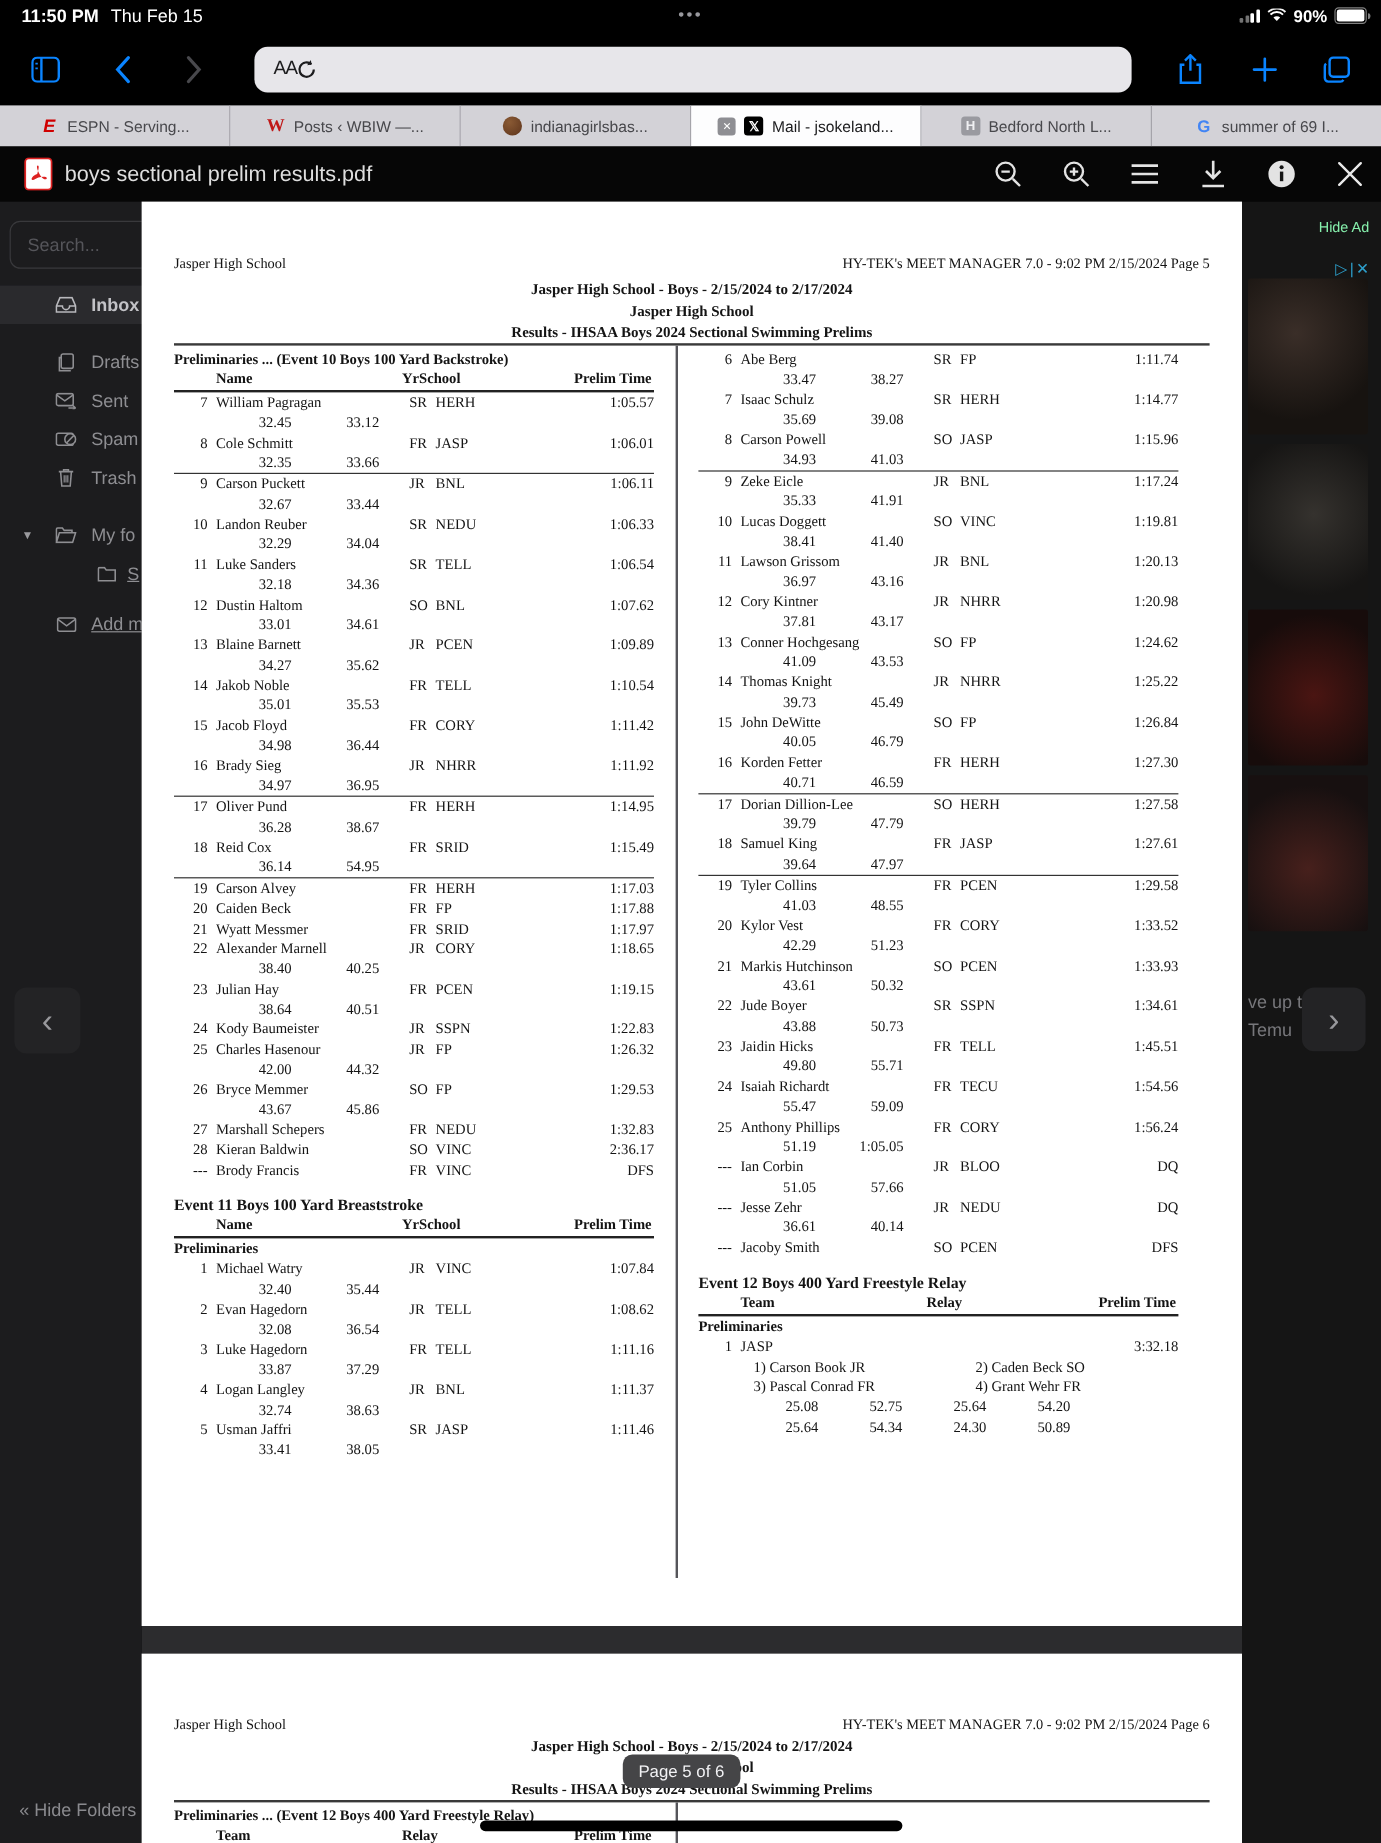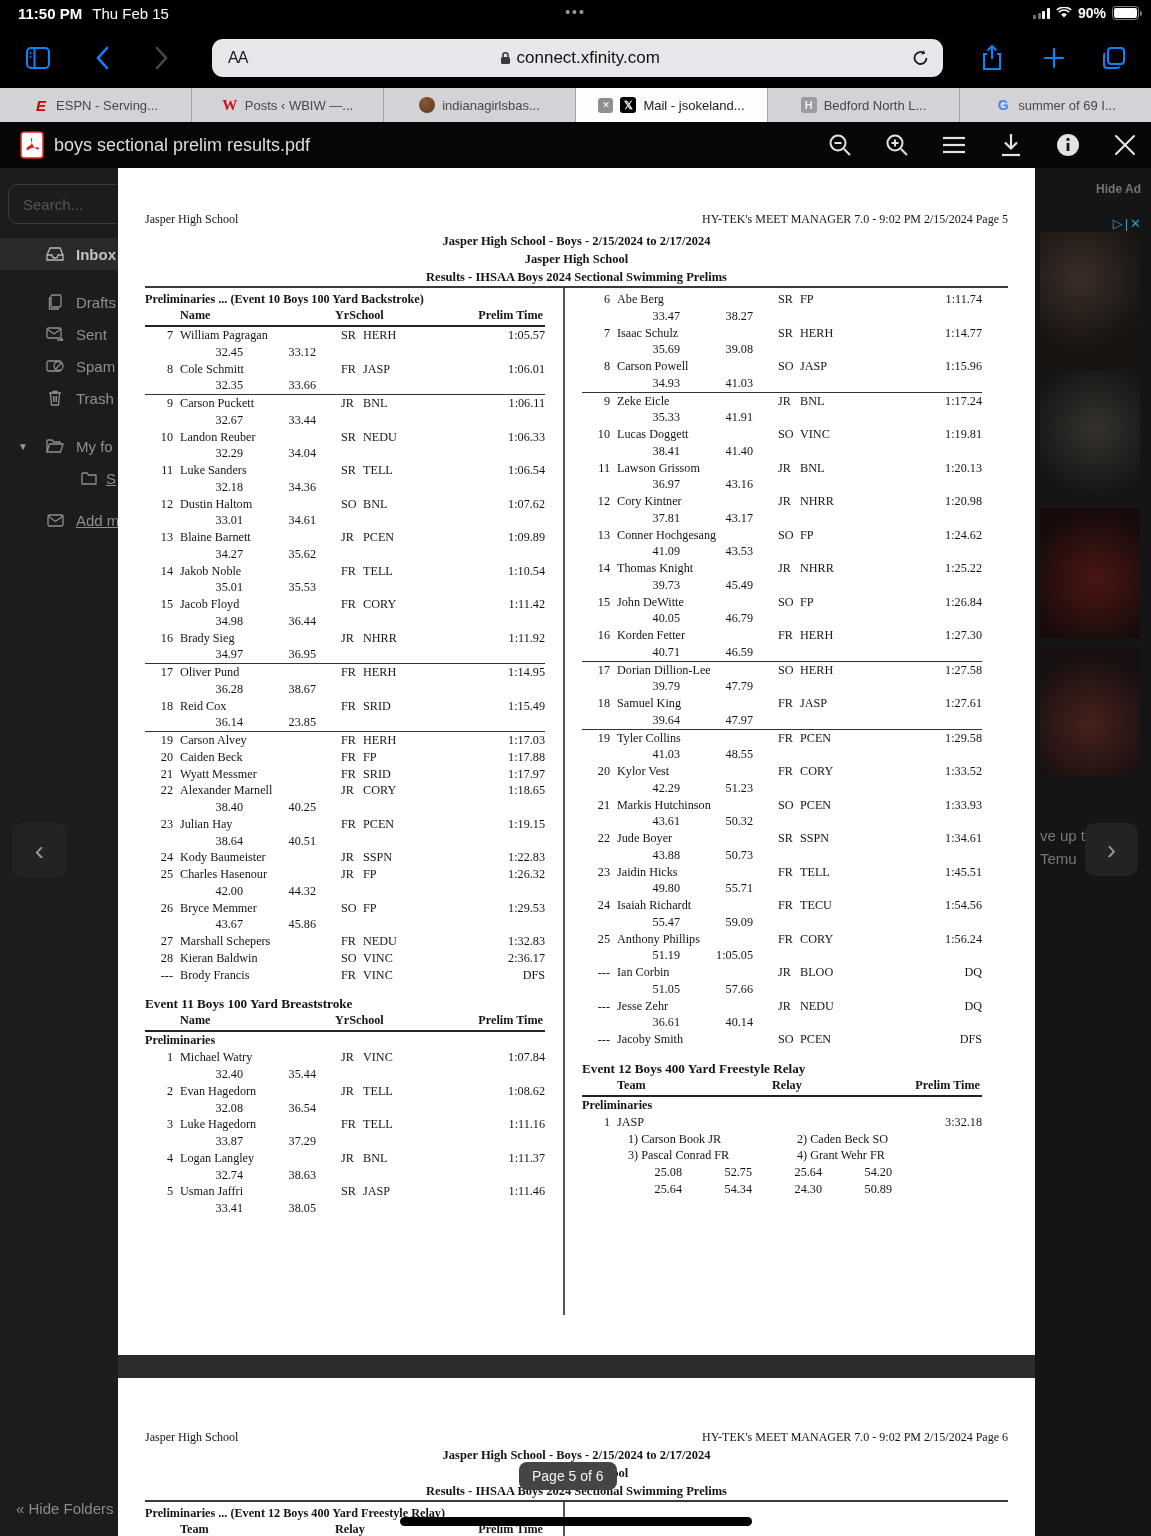--- a/index.html
+++ b/index.html
@@ -83,24 +83,24 @@
   .r-main .rk{position:absolute;left:0;width:28px;text-align:right;}
   .r-main .nm{position:absolute;left:35px;}
   .r-main .yr{position:absolute;left:196px;text-align:right;}
   .r-main .sch{position:absolute;left:218px;}
   .r-main .tm{position:absolute;right:0;text-align:right;}
   .r-splits{height:16.75px;line-height:16.75px;padding-left:28px;}
   .r-splits span{display:inline-block;width:70px;text-align:right;}
   .r-splits span:nth-child(2){width:73px;}
   .r-splits.four{padding-left:30px;} .r-splits.four span{width:70px;}
   .legs{position:relative;height:16.75px;line-height:16.75px;}
-  .legs .l1{position:absolute;left:46px;} .legs .l2{position:absolute;left:215px;}
+  .legs .l1{position:absolute;left:46px;} .legs .l2{position:absolute;left:231px;}
   
   .ad-col{position:absolute;left:1035px;top:168px;width:116px;height:1368px;background:#151515;color:#a9a9ad;}
-  .hide-ad{position:absolute;right:10px;top:14px;font-size:12px;color:#737373;font-weight:bold;}
+  .hide-ad{position:absolute;right:10px;top:14px;font-size:12px;color:#86efac;}
   .adchoices{position:absolute;right:8px;top:48px;font-size:13px;color:#2d9fcb;letter-spacing:2px;}
   .ad-img{position:absolute;left:5px;width:100px;height:130px;border-radius:2px;}
   .ad1{top:64px;background:radial-gradient(circle at 40% 35%,#3a2e28 0%,#171310 70%);}
   .ad2{top:202px;background:radial-gradient(circle at 55% 45%,#35322e 0%,#161514 75%);}
   .ad3{top:340px;background:radial-gradient(circle at 55% 55%,#4a1512 0%,#170c0b 75%);}
   .ad4{top:478px;background:radial-gradient(circle at 50% 60%,#47201c 0%,#171010 75%);}
   .temu{position:absolute;left:5px;top:656px;font-size:15px;color:#77777b;line-height:23px;}
   
   .pg-btn{position:absolute;background:#232325;border-radius:10px;display:flex;align-items:center;justify-content:center;
           color:#98989c;font-size:28px;font-weight:300;}
@@ -154,27 +154,20 @@
           <path d="M12 2 L3 12 L12 22" stroke="#0a84ff" stroke-width="2.6" fill="none" stroke-linecap="round"></path>
         </svg>
     </div>
     <div class="nav-ico" style="left:148px">
       <svg width="14" height="24" viewBox="0 0 14 24">
           <path d="M2 2 L11 12 L2 22" stroke="#48484c" stroke-width="2.6" fill="none" stroke-linecap="round"></path>
         </svg>
     </div>
     <div class="pill">
       <span class="aa">AA</span>
-      <span class="url">
-        <svg width="11" height="14" viewBox="0 0 11 14">
-            <rect x="1" y="6" width="9" height="7" rx="1.6" fill="#3a3a3c"></rect>
-            <path d="M3 6 V4.2 a2.5 2.5 0 0 1 5 0 V6" stroke="#3a3a3c" stroke-width="1.6" fill="none"></path>
-          </svg>
-        <span>connect.xfinity.com</span>
-      </span>
       <span class="refresh">
         <svg width="17" height="18" viewBox="0 0 17 18">
             <path d="M14.5 9 a6 6 0 1 1 -2-4.5" stroke="#1c1c1e" stroke-width="1.8" fill="none"></path>
             <path d="M12 1 L12.7 4.8 L9 5.4 Z" fill="#1c1c1e"></path>
           </svg>
       </span>
     </div>
     <div class="nav-ico" style="left:978px">
       <svg width="20" height="26" viewBox="0 0 20 26">
           <path d="M10 1 L10 14" stroke="#0a84ff" stroke-width="2"></path>
@@ -478,21 +471,21 @@
             <div class="r-splits"><span class="">36.28</span><span class="">38.67</span></div>
           </div>
           <div class="result-row">
             <div class="r-main">
               <span class="rk">18</span>
               <span class="nm">Reid Cox</span>
               <span class="yr">FR</span>
               <span class="sch">SRID</span>
               <span class="tm">1:15.49</span>
             </div>
-            <div class="r-splits"><span class="">36.14</span><span class="">23.85</span></div>
+            <div class="r-splits"><span class="">36.14</span><span class="">54.95</span></div>
           </div>
           <div class="result-row sep">
             <div class="r-main">
               <span class="rk">19</span>
               <span class="nm">Carson Alvey</span>
               <span class="yr">FR</span>
               <span class="sch">HERH</span>
               <span class="tm">1:17.03</span>
             </div>
           </div>

